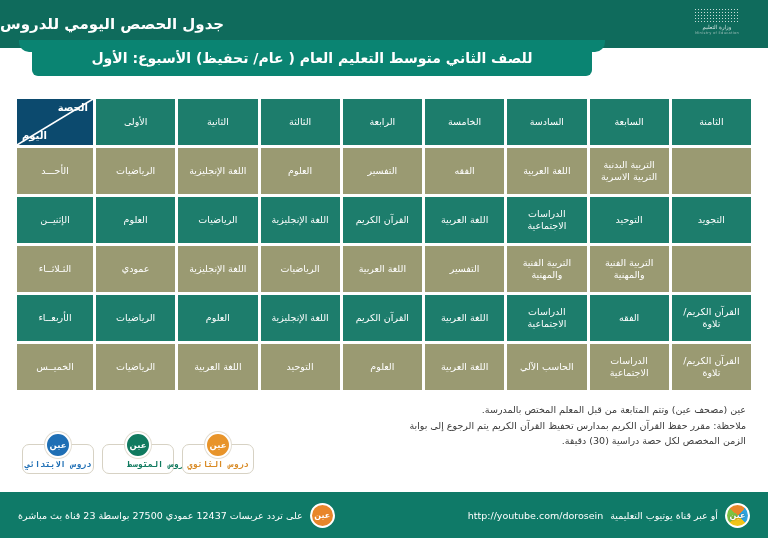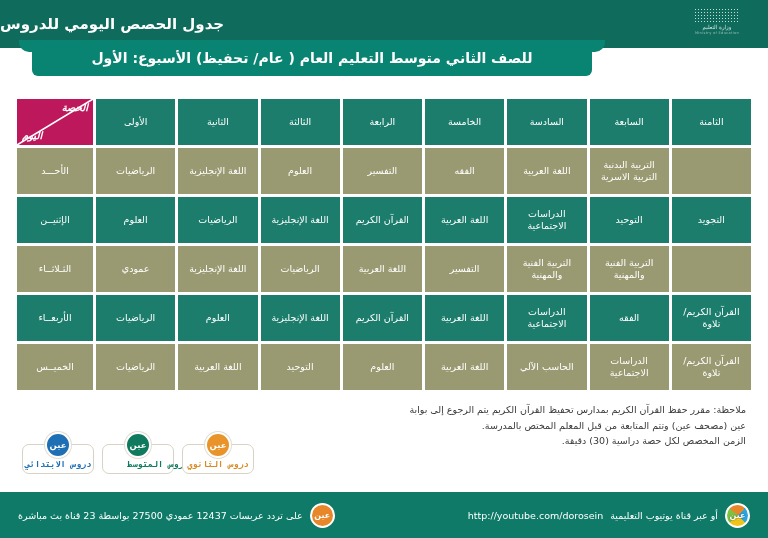--- a/index.html
+++ b/index.html
@@ -133,24 +133,23 @@
   .col-day { width: 76px; }
 
   
   th.period-head {
     background: #1d7d6c;
     font-size: 11.5px;
     font-weight: bold;
   }
   
   th.corner {
-    background: #be185d;
+    background: #0c4a6e;
     position: relative;
     padding: 0;
-    font-style: italic;
   }
   .corner-line {
     position: absolute;
     inset: 0;
     overflow: hidden;
   }
   .corner-line svg { display: block; width: 100%; height: 100%; }
   .corner-top {
     position: absolute;
     top: 3px; right: 5px;
@@ -404,22 +403,22 @@
           <td>التوحيد</td>
           <td>اللغة العربية</td>
           <td>الرياضيات</td>
           <td class="day-name">الخميــس</td>
         </tr>
       </tbody>
   </table>
 </div>
 
 <div class="note">
+  <div>عين (مصحف عين) وتتم المتابعة من قبل المعلم المختص بالمدرسة.</div>
   <div>ملاحظة: مقرر حفظ القرآن الكريم بمدارس تحفيظ القرآن الكريم يتم الرجوع إلى بوابة</div>
-  <div>عين (مصحف عين) وتتم المتابعة من قبل المعلم المختص بالمدرسة.</div>
   <div>الزمن المخصص لكل حصة دراسية (30) دقيقة.</div>
 </div>
 
 <div class="badges">
     <div class="badge">
       <div class="badge-box">
         <span class="badge-label" style="color: rgb(31, 111, 181);">دروس الابتدائي</span>
       </div>
       <div class="badge-circle" style="background: rgb(31, 111, 181);">عين</div>
     </div>

